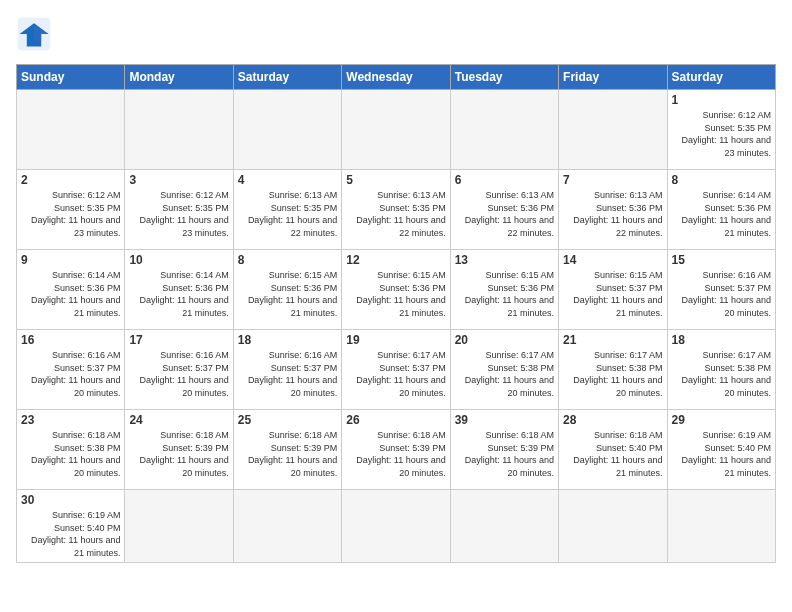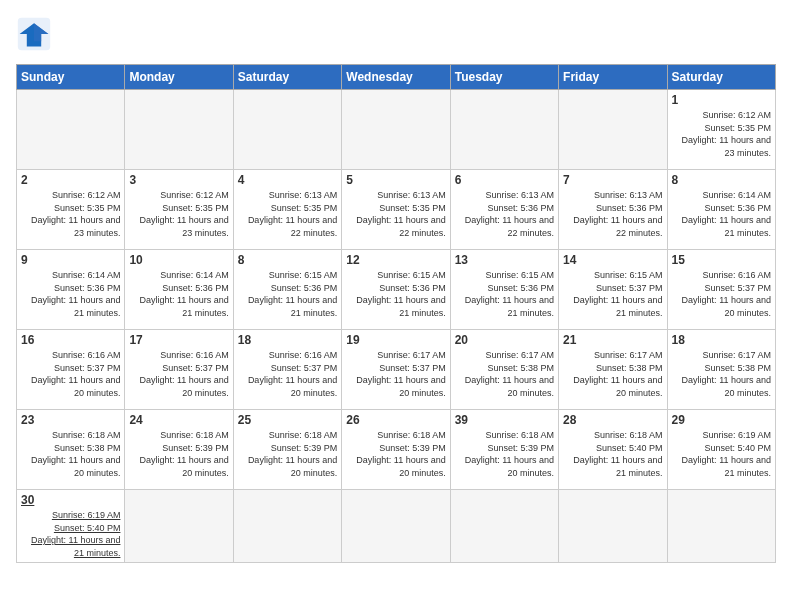--- a/index.html
+++ b/index.html
@@ -78,21 +78,20 @@
       margin-bottom: 2px;
     }
     .day-info {
       font-size: 9px;
       line-height: 1.4;
       color: #333;
       text-align: right;
     }
     .last-row td {
       height: 60px;
-      text-decoration: underline;
     }
   </style>
 </head>
 <body>
 
 <div class="header">
   <div class="logo">
     <svg class="logo-icon" viewBox="0 0 40 40">
       <rect x="2" y="2" width="36" height="36" rx="4" fill="#e8f0fa"></rect>
       <polygon points="20,8 36,20 28,20 28,34 12,34 12,20 4,20" fill="#1a6bbf"></polygon>

